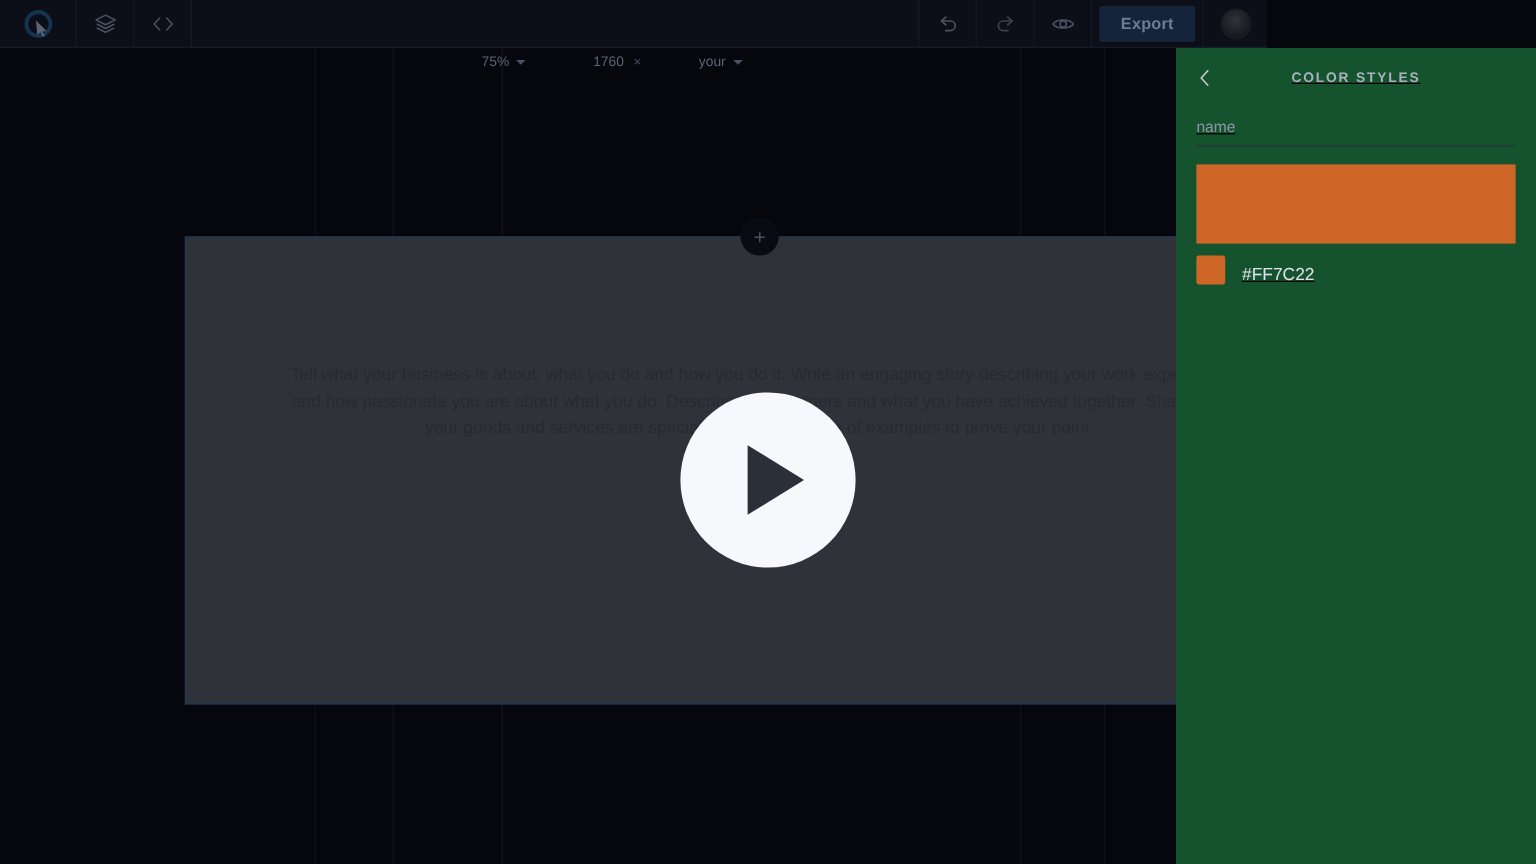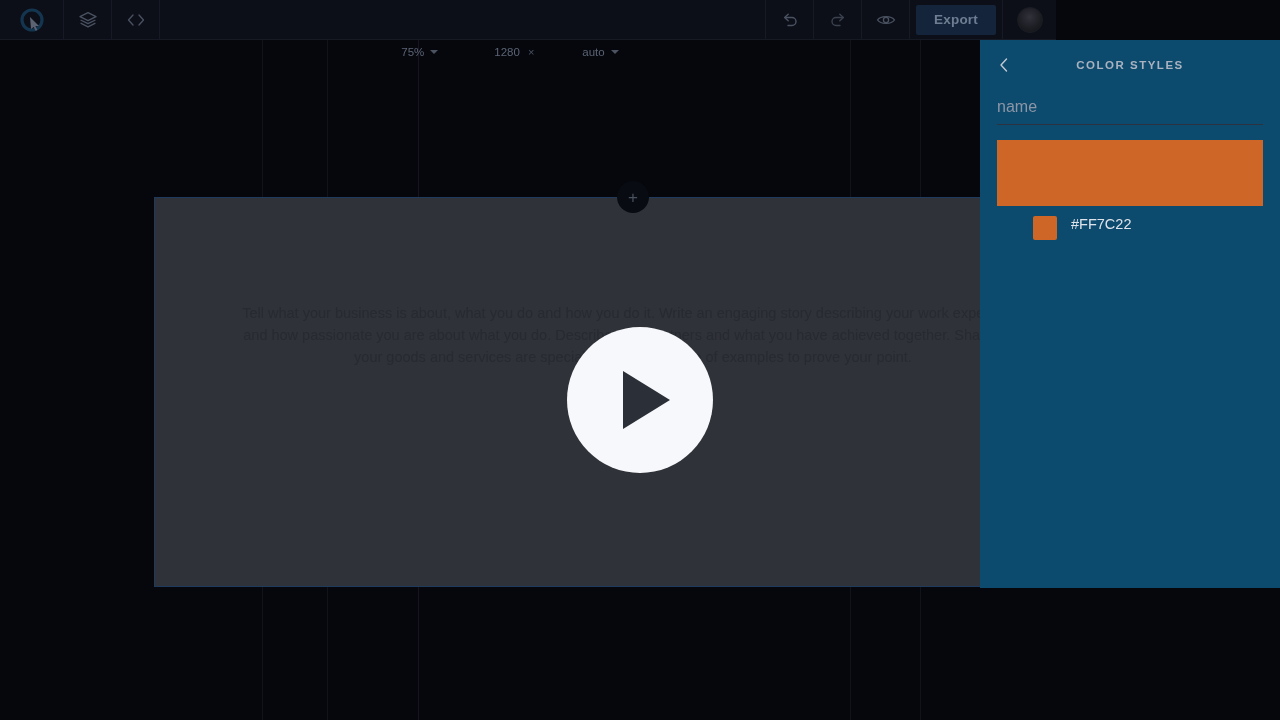--- a/index.html
+++ b/index.html
@@ -107,43 +107,44 @@
   .play-tri {
     width: 0; height: 0;
     border-top: 29px solid transparent;
     border-bottom: 29px solid transparent;
     border-left: 47px solid #2b2f37;
     margin-left: 12px;
   }
 
   
   .panel {
-    position: absolute; right: 0; top: 40px; width: 300px; height: 548px;
-    background: #0c4a6e;
+    position: absolute; right: 0; top: 40px; width: 300px; height: 680px;
+    background: #14532d;
     z-index: 35;
+    text-decoration: underline;
   }
   .panel-head {
     position: relative; height: 50px;
     display: flex; align-items: center; justify-content: center;
   }
   .panel-title {
     font-size: 11.5px; font-weight: bold; letter-spacing: 1.5px;
     color: #aab2c0;
   }
   .back-chev {
     position: absolute; left: 12px; top: 50%; transform: translateY(-50%);
     width: 24px; height: 24px; display: flex; align-items: center; justify-content: center;
     color: #c3c9d4;
   }
   .field-block { padding: 8px 17px 0 17px; }
-  .field-label { font-size: 16px; color: #8d96a6; margin-bottom: 8px; }
+  .field-label { font-size: 13px; color: #8d96a6; margin-bottom: 8px; }
   .field-value { font-size: 16px; color: #e7eaf0; padding-bottom: 14px; }
   .divider { height: 1px; background: #2c3240; margin: 0 17px; }
   .color-preview { margin: 15px 17px 0 17px; height: 66px; background: #ce6628; }
-  .color-row { display: flex; align-items: flex-start; gap: 14px; padding: 0 17px; margin-top: 10px; margin-left: 36px; }
+  .color-row { display: flex; align-items: flex-end; gap: 14px; padding: 0 17px; margin-top: 10px; }
   .swatch { width: 24px; height: 24px; background: #ce6628; border-radius: 2px; }
   .hexval { font-size: 14.5px; color: #dfe3ea; }
   .panel-sub { padding: 20px 17px 0 17px; }
 </style>
 </head>
 <body>
 
 <div id="app">
 
   <div class="toolbar">
@@ -198,25 +199,25 @@
       </div>
     </div>
   </div>
 
   <div class="zoombar">
     <div class="zb-item">
       <span>75%</span>
       <span class="caret"></span>
     </div>
     <div class="zb-item">
-      <span>1280</span>
+      <span>1760</span>
     </div>
     <span class="times">×</span>
     <div class="zb-item">
-      <span>auto</span>
+      <span>your</span>
       <span class="caret"></span>
     </div>
   </div>
 
   <div class="canvas">
     <div class="guide" style="left:262px"></div>
     <div class="guide" style="left:327px"></div>
     <div class="guide pink" style="left:418px"></div>
     <div class="guide" style="left:850px"></div>
     <div class="guide" style="left:920px"></div>

